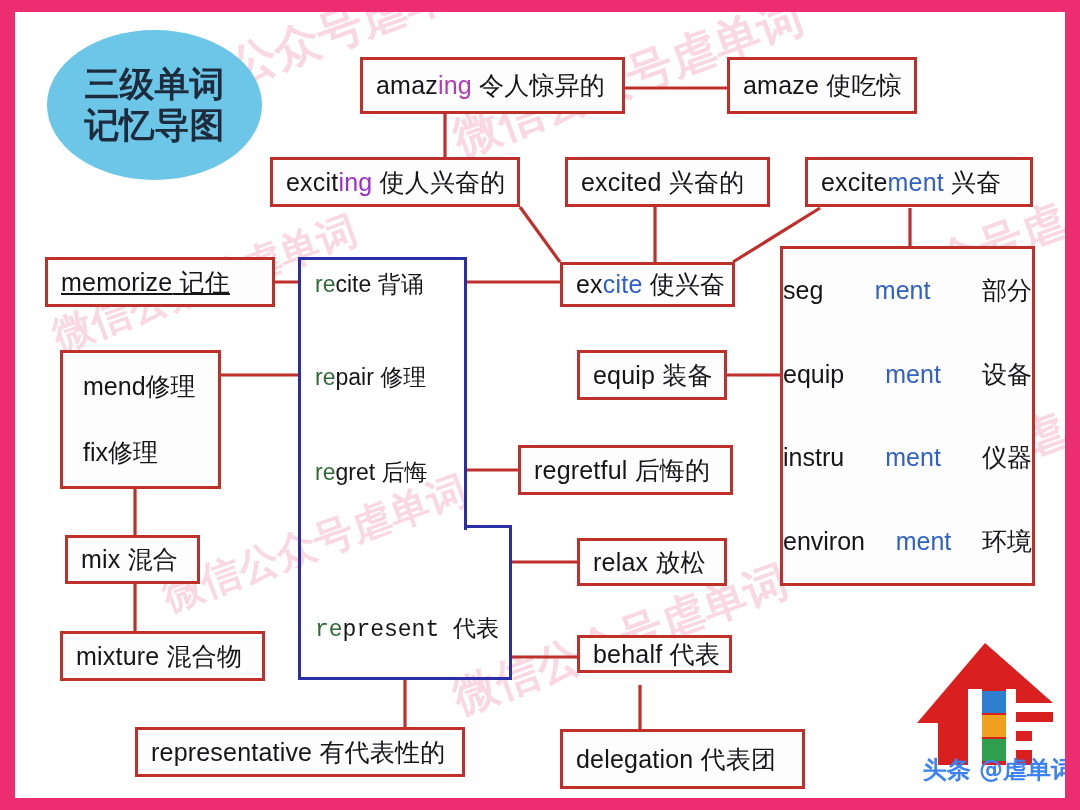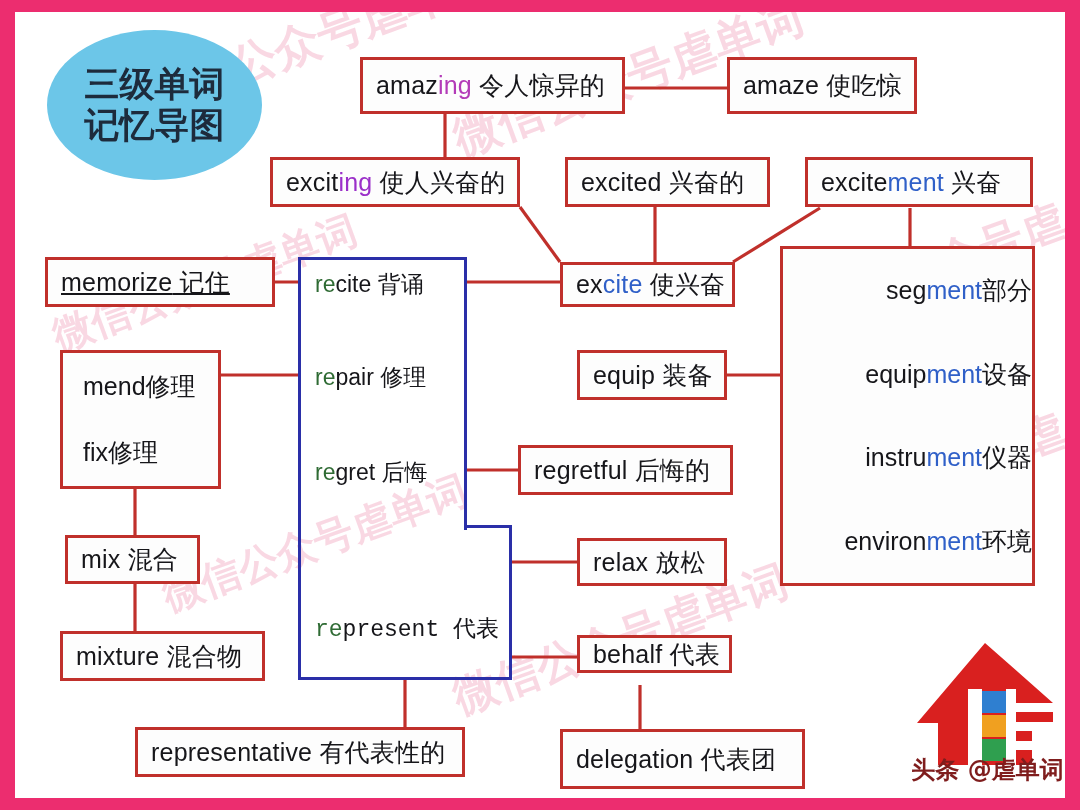--- a/index.html
+++ b/index.html
@@ -41,21 +41,21 @@
     border:3px solid #c0302b;
     background:#fdfdfd;
     display:flex;
     align-items:center;
     color:#16161a;
     font-size:25px;
     letter-spacing:.2px;
     white-space:nowrap;
   }
   .node .pad{padding:0 13px;}
-  .center{justify-content:flex-end;}
+  .center{justify-content:space-between;}
 
   
   .group{
     position:absolute;
     box-sizing:border-box;
     border:3px solid #c0302b;
     background:#fdfdfd;
     display:flex;
     flex-direction:column;
   }
@@ -104,22 +104,22 @@
     font-weight:bold;
     font-size:35px;
     line-height:1.18;
     font-family:"DejaVu Sans",sans-serif;
   }
 
   
   #logo{position:absolute;left:895px;top:625px;width:150px;height:155px;}
   #logo-caption{
     position:absolute;left:885px;top:742px;width:175px;
-    font-size:24px;font-weight:bold;color:#7f1d1d;
-    white-space:nowrap;text-align:center;
+    font-size:24px;font-weight:bold;color:#3b82f6;
+    white-space:nowrap;text-align:right;
     font-family:"DejaVu Sans",sans-serif;
   }
 </style>
 </head>
 <body>
 
 <div id="canvas">
 
   <div class="wm" style="left:30px;top:300px;transform:rotate(-20deg);">微信公众号虐单词</div>
   <div class="wm" style="left:120px;top:60px;transform:rotate(-20deg);font-size:46px;">微信公众号虐单词</div>

